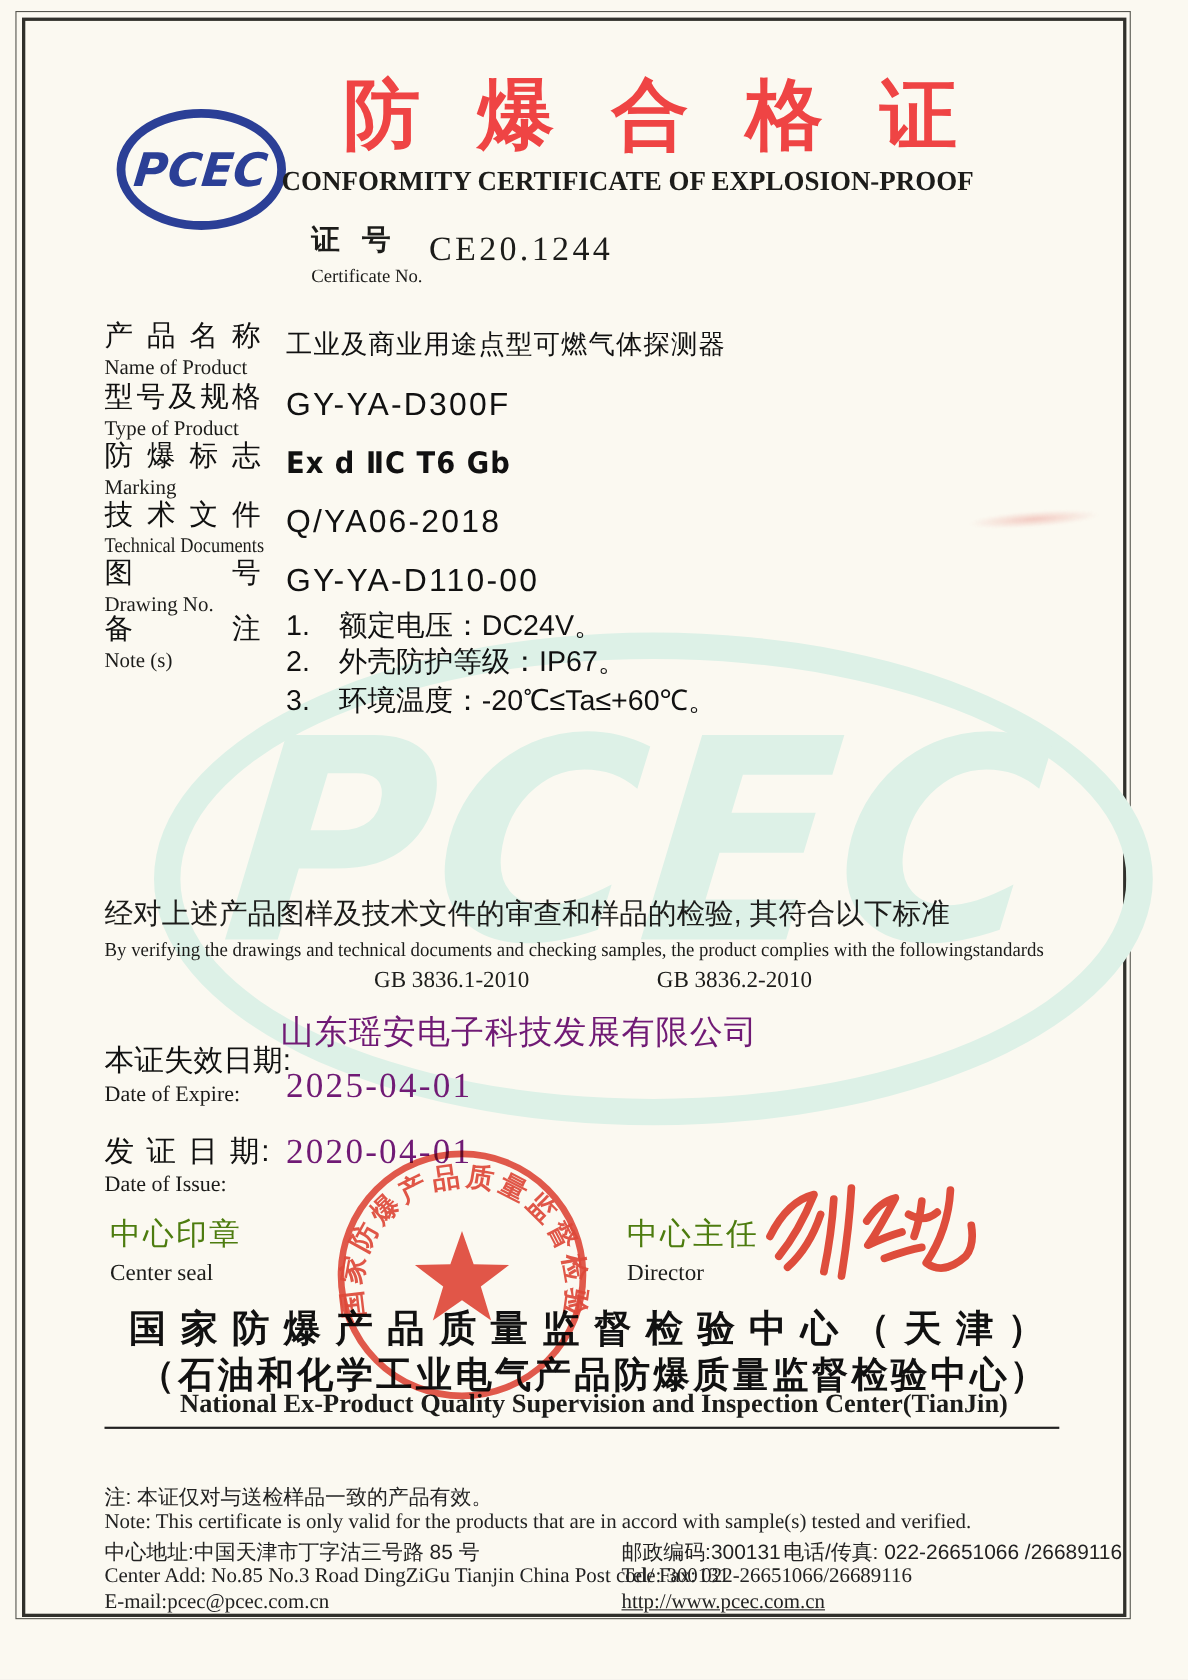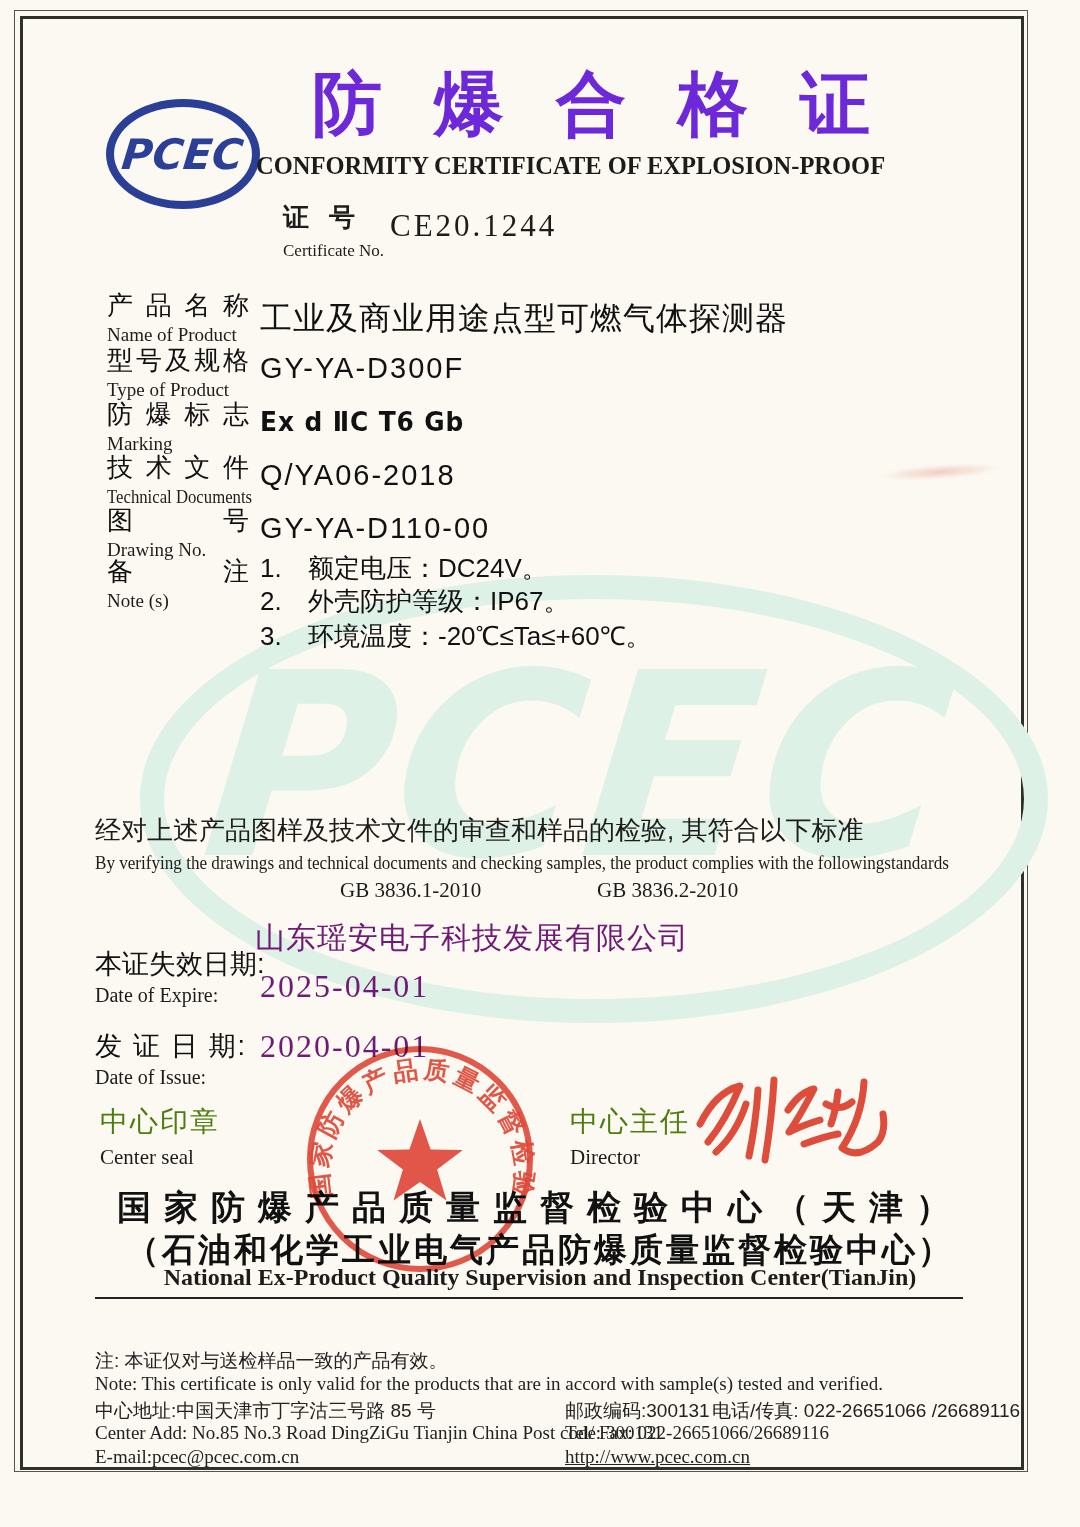--- a/index.html
+++ b/index.html
@@ -47,21 +47,21 @@
     z-index:2;background:transparent;
   }
   .logo span{
     font-family:"DejaVu Sans", sans-serif;
     font-style:italic;font-weight:900;font-size:42px;color:#2b3f96;
     letter-spacing:0px;transform:skewX(-6deg);
   }
   .title-cn{
     position:absolute;left:260px;top:58px;width:600px;
     font-size:70px;font-weight:900;letter-spacing:52px;
-    text-align:center;text-indent:52px;color:#6d28d9;
+    text-align:center;text-indent:52px;color:#ef4444;
     z-index:2;white-space:nowrap;
   }
   .title-en{
     position:absolute;left:250px;top:152px;width:600px;
     font-family:"Liberation Serif", serif;font-weight:bold;
     font-size:25px;text-align:center;z-index:2;white-space:nowrap;
     transform:scaleX(0.98);transform-origin:center;
   }
   .certno-row{position:absolute;left:283px;top:200px;z-index:2;}
   .certno-label-cn{
@@ -71,35 +71,35 @@
   .certno-label-en{
     display:block;margin-top:6px;
     font-family:"Liberation Serif", serif;font-size:17px;
   }
   .certno-value{
     position:absolute;left:390px;top:208px;z-index:2;
     font-family:"Liberation Serif", serif;
     font-size:31px;letter-spacing:3px;font-weight:500;white-space:nowrap;
   }
   
-  .flabel{position:absolute;left:95px;width:150px;z-index:2;margin-left:12px;}
+  .flabel{position:absolute;left:95px;width:150px;z-index:2;}
   .flabel .cn{
     display:block;width:142px;font-size:26px;color:#111;
     text-align:justify;text-align-last:justify;white-space:pre-wrap;
     line-height:30px;
   }
   .flabel .en{
     display:block;margin-top:3px;
     font-family:"Liberation Serif", serif;font-size:19px;line-height:23px;
     white-space:nowrap;
   }
   .flabel .en.condensed{transform:scaleX(0.88);transform-origin:left;}
   .fvalue{
     position:absolute;left:260px;z-index:2;
-    font-size:32px;letter-spacing:1px;white-space:nowrap;color:#111;
+    font-size:24px;letter-spacing:1px;white-space:nowrap;color:#111;
   }
   .fvalue.code{font-size:29px;letter-spacing:2px;}
   .fvalue.marking{
     font-family:"DejaVu Sans", sans-serif;
     font-weight:900;font-size:27px;letter-spacing:1px;
     transform:scaleX(0.92);transform-origin:left;
   }
   .note-line{
     position:absolute;left:260px;z-index:2;font-size:26px;white-space:nowrap;color:#111;
   }

